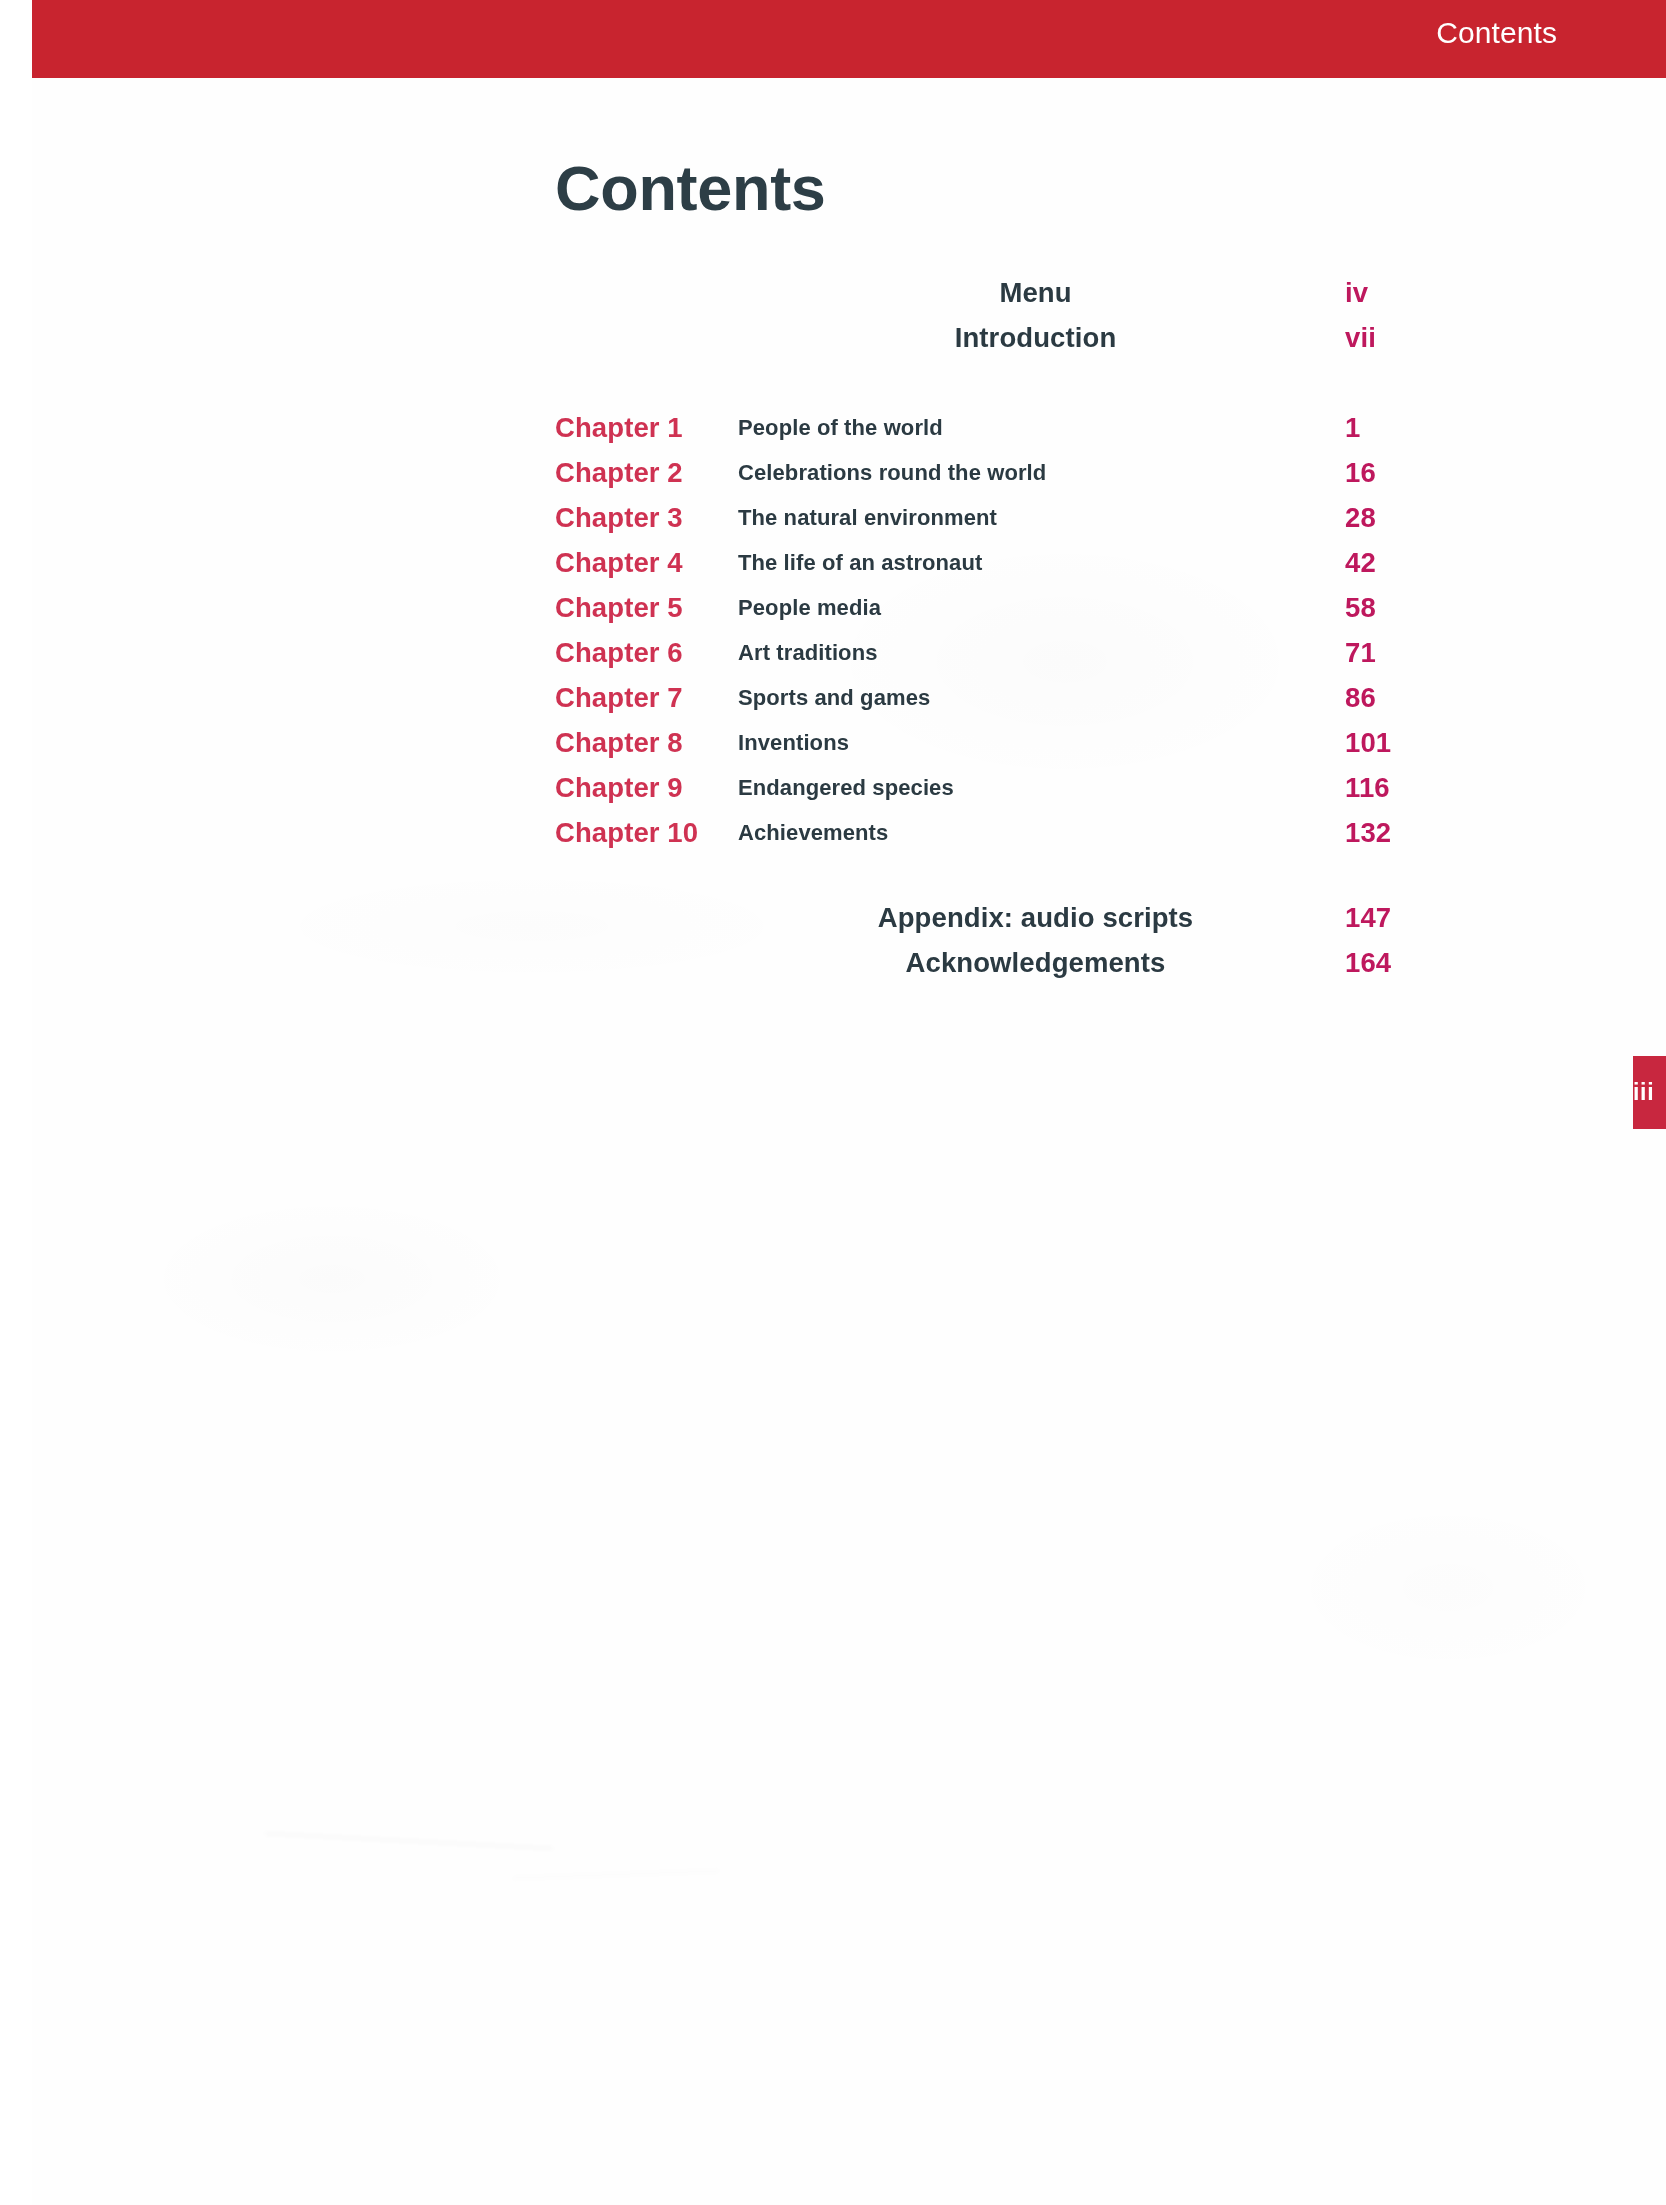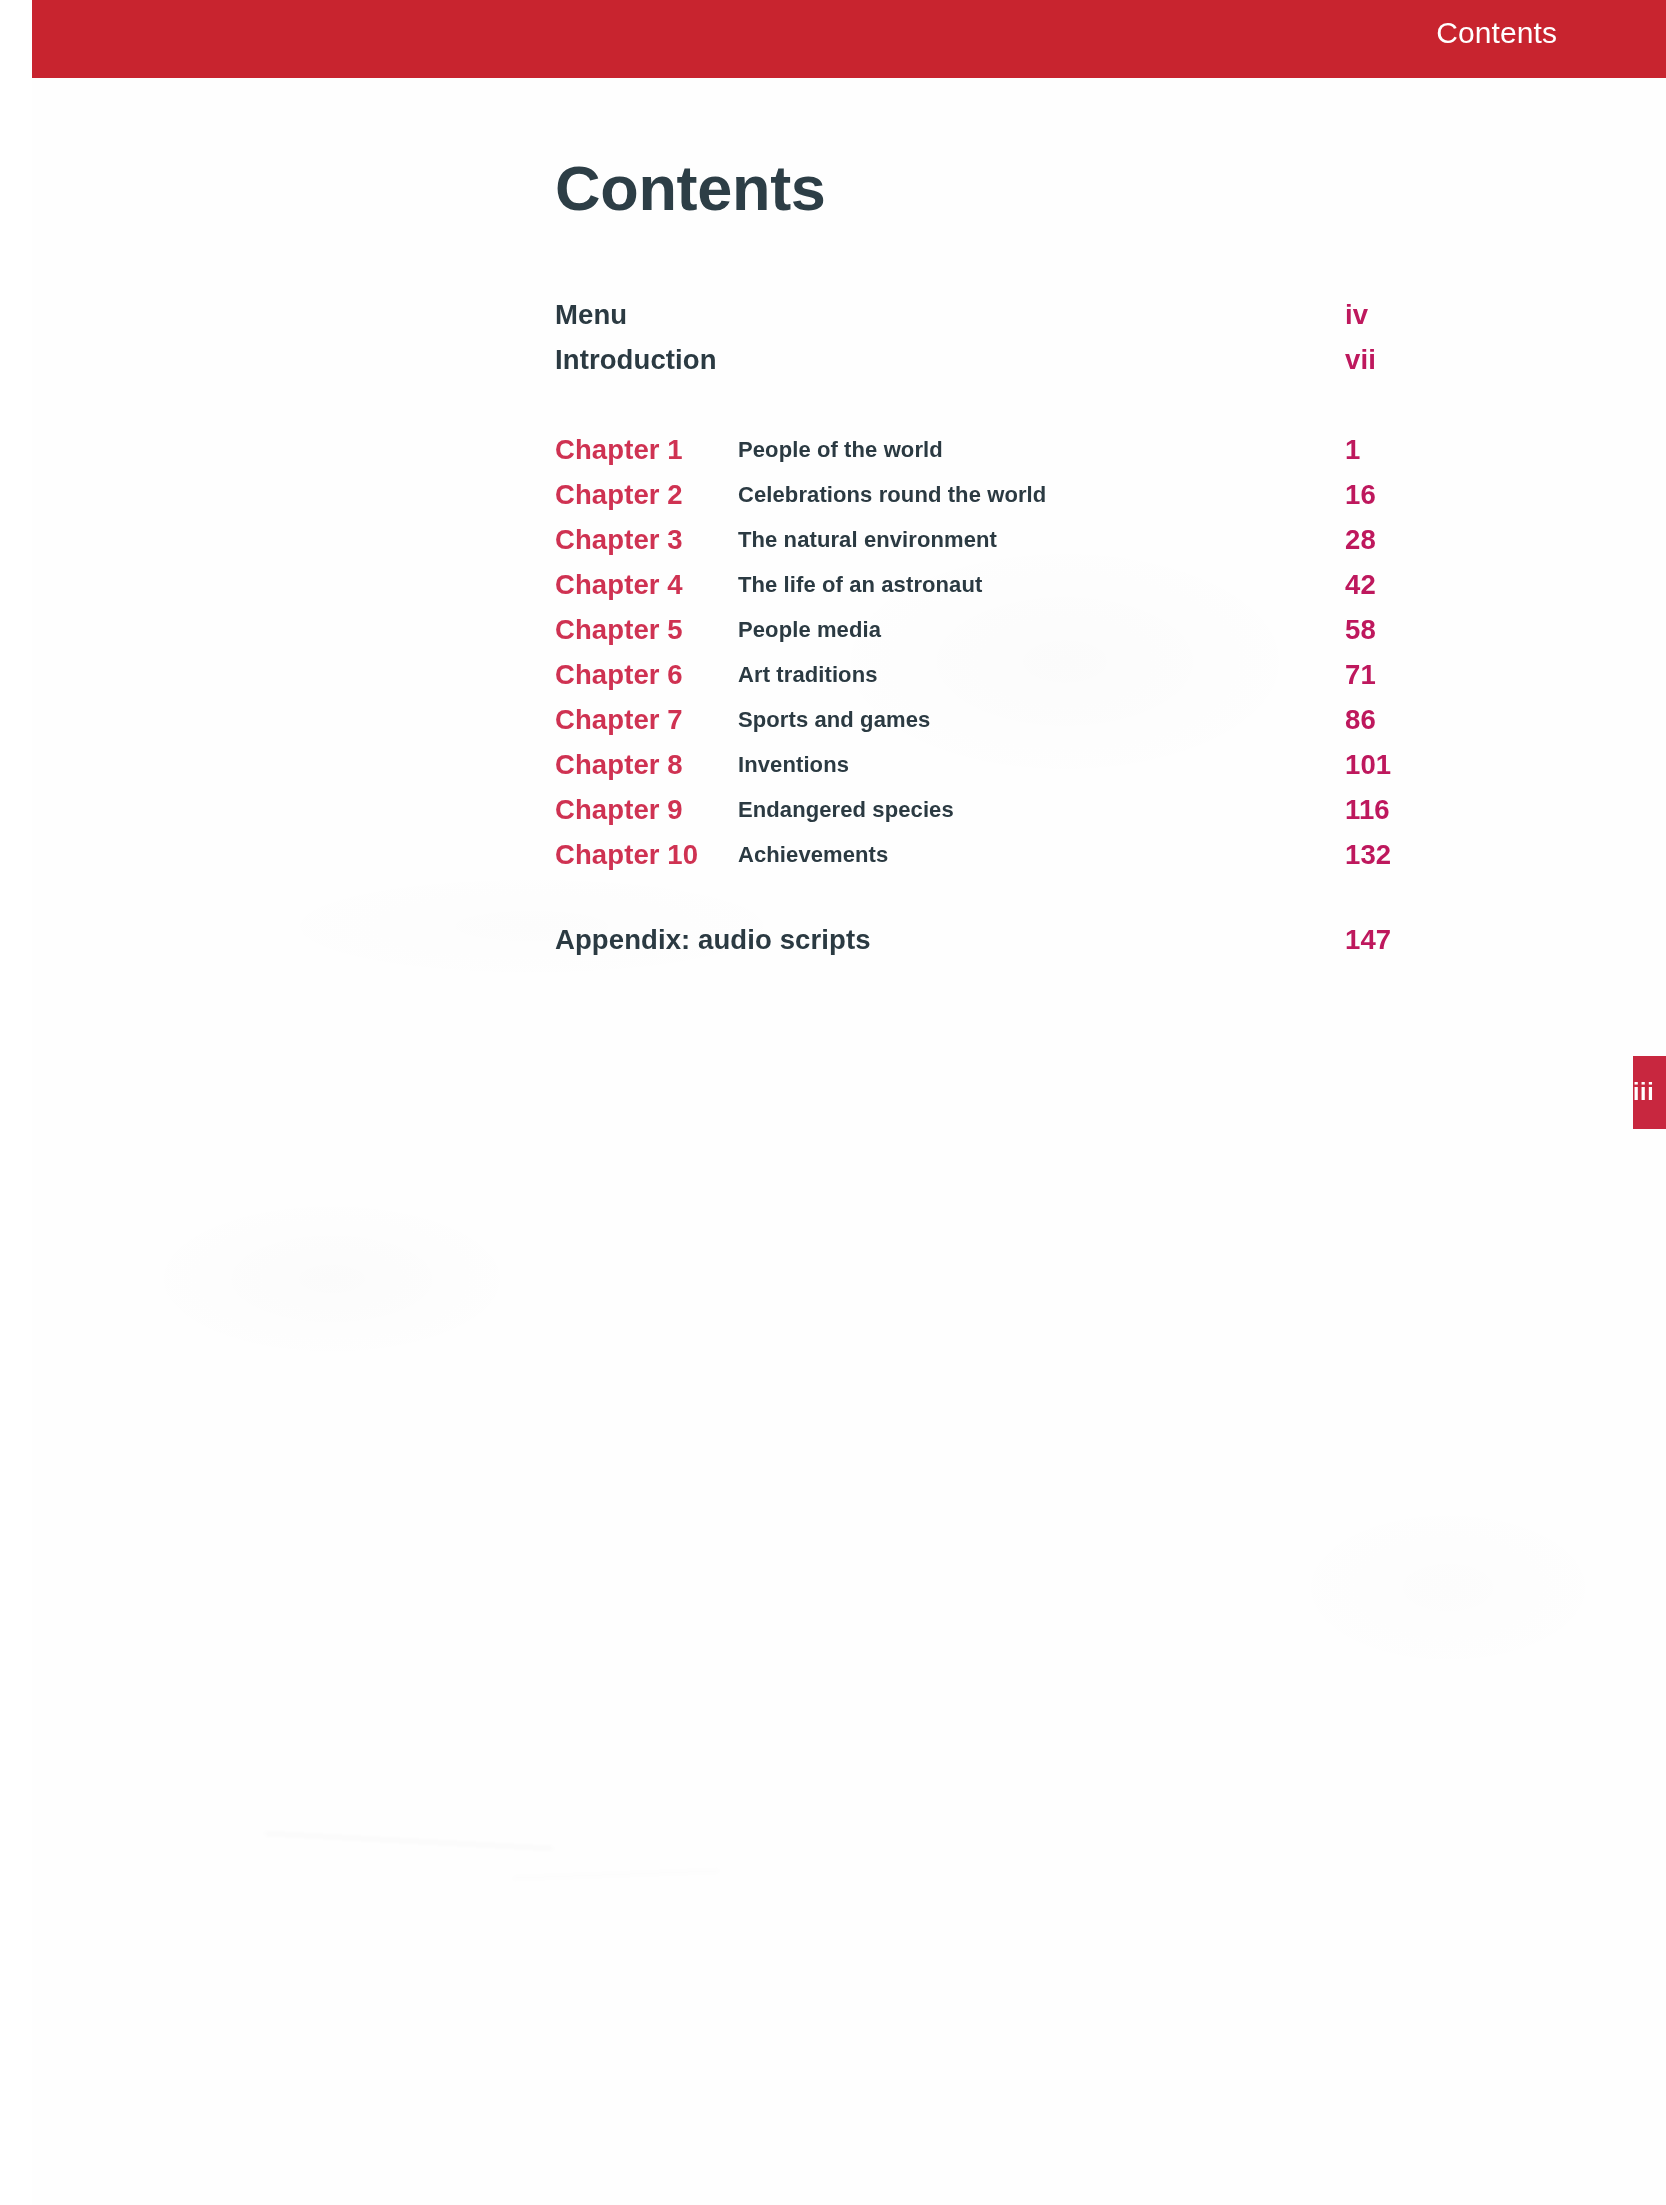--- a/index.html
+++ b/index.html
@@ -85,22 +85,23 @@
     color: #2d3e46;
     letter-spacing: -0.3px;
     line-height: 1;
     white-space: nowrap;
   }
 
   
   .toc-rows {
     position: absolute;
     left: 0;
-    top: 292px;
+    top: 270px;
     width: 961px;
+    text-align: center;
   }
 
   .toc-row {
     position: relative;
     display: block;
     height: 45px;
     line-height: 45px;
     white-space: nowrap;
   }
 
@@ -261,20 +262,24 @@
         <span class="page-num">132</span>
       </div>
 
       <div class="gap-md"></div>
 
       <div class="toc-row">
         <span class="front-label">Appendix: audio scripts</span>
         <span class="page-num">147</span>
       </div>
 
+      <div class="toc-row">
+        <span class="front-label">Acknowledgements</span>
+        <span class="page-num">164</span>
+      </div>
 
     </div>
   </div>
 
   <div class="page-tab">
     <span class="page-tab-label">iii</span>
   </div>
 
 </div>
 

